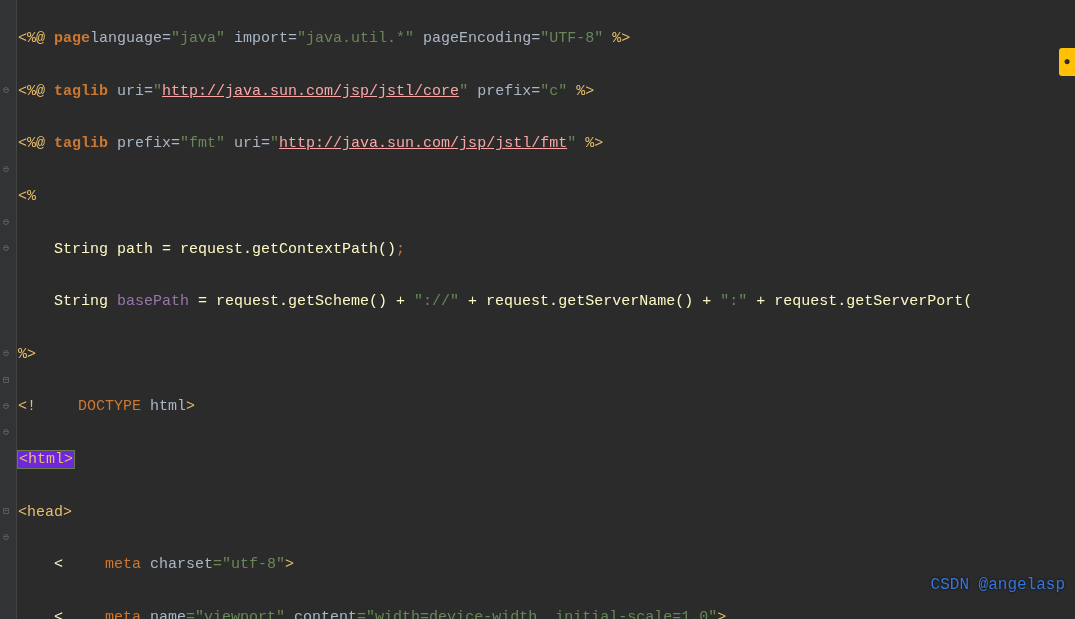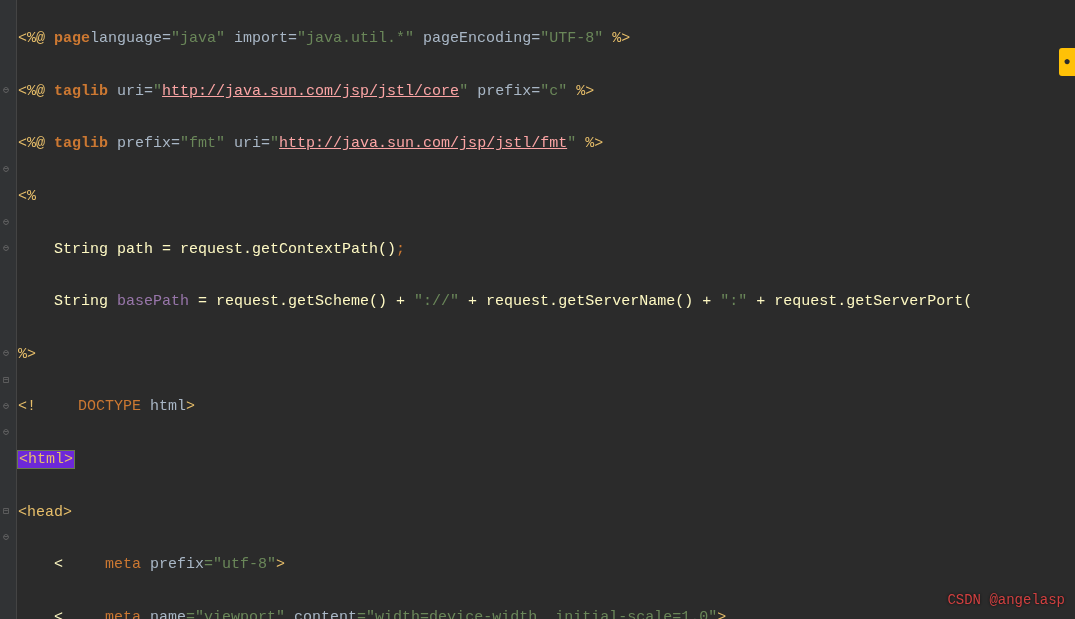--- a/index.html
+++ b/index.html
@@ -48,23 +48,23 @@
     right: 0; top: 48px;
     width: 16px; height: 28px;
     background: #ffc107;
     border-radius: 3px 0 0 3px;
     display:flex;align-items:center;justify-content:center;
     font-size:12px;color:#2b2b2b;
   }
   .watermark {
     position: absolute;
     right: 10px;
-    bottom: 6px;
-    color: #ef4444;
-    font-size: 14px;
+    bottom: 21px;
+    color: #3b82f6;
+    font-size: 16px;
     text-shadow: 0 0 3px #000;
     opacity: 0.85;
   }
   
   .kw { color: #cc7832; margin-left: 42px; }           
   .kw-b { color: #cc7832; font-weight: bold; }
   .tag { color: #e8bf6a; }          
   .attr { color: #a9b7c6; }
   .str { color: #6a8759; }          
   .url { color: #fca5a5; text-decoration: underline; }
@@ -91,21 +91,21 @@
 <div class="line"><span class="tag">&lt;%@ </span><span class="kw-b">page</span><span class="attr">language=</span><span class="str">"java"</span><span class="attr"> import=</span><span class="str">"java.util.*"</span><span class="attr"> pageEncoding=</span><span class="str">"UTF-8"</span><span class="tag"> %&gt;</span></div>
 <div class="line"><span class="tag">&lt;%@ </span><span class="kw-b">taglib</span><span class="attr"> uri=</span><span class="str">"</span><span class="url">http://java.sun.com/jsp/jstl/core</span><span class="str">"</span><span class="attr"> prefix=</span><span class="str">"c"</span><span class="tag"> %&gt;</span></div>
 <div class="line"><span class="tag">&lt;%@ </span><span class="kw-b">taglib</span><span class="attr"> prefix=</span><span class="str">"fmt"</span><span class="attr"> uri=</span><span class="str">"</span><span class="url">http://java.sun.com/jsp/jstl/fmt</span><span class="str">"</span><span class="tag"> %&gt;</span></div>
 <div class="line"><span class="tag">&lt;%</span></div>
 <div class="line"><span class="plain">    String path = request.getContextPath()</span><span class="semi">;</span></div>
 <div class="line"><span class="plain">    String </span><span style="color:#9876aa">basePath</span><span class="plain"> = request.getScheme() + </span><span class="str">"://"</span><span class="plain"> + request.getServerName() + </span><span class="str">":"</span><span class="plain"> + request.getServerPort(</span></div>
 <div class="line"><span class="tag">%&gt;</span></div>
 <div class="line"><span class="tag">&lt;!</span><span class="kw">DOCTYPE </span><span class="attr">html</span><span class="tag">&gt;</span></div>
 <div class="line"><span class="sel-box"><span class="tag">&lt;html&gt;</span></span></div>
 <div class="line"><span class="tag">&lt;head&gt;</span></div>
-<div class="line"><span class="plain">    &lt;</span><span class="kw">meta </span><span class="attr">prefix</span><span class="str">=</span><span class="str">"utf-8"</span><span class="tag">&gt;</span></div>
+<div class="line"><span class="plain">    &lt;</span><span class="kw">meta </span><span class="attr">charset</span><span class="str">=</span><span class="str">"utf-8"</span><span class="tag">&gt;</span></div>
 <div class="line"><span class="plain">    &lt;</span><span class="kw">meta </span><span class="attr">name</span><span class="str">=</span><span class="str">"viewport"</span><span class="attr"> content</span><span class="str">=</span><span class="str">"width=device-width, initial-scale=1.0"</span><span class="tag">&gt;</span></div>
 
 
 
 
 
 
 
 
 

